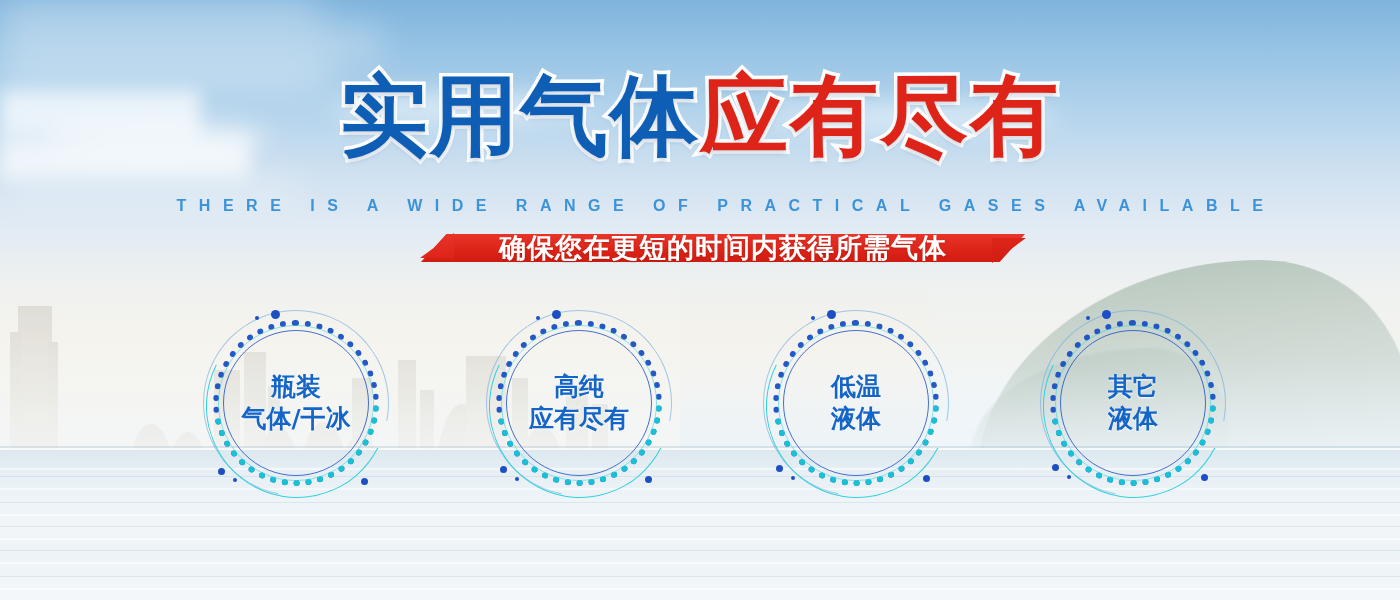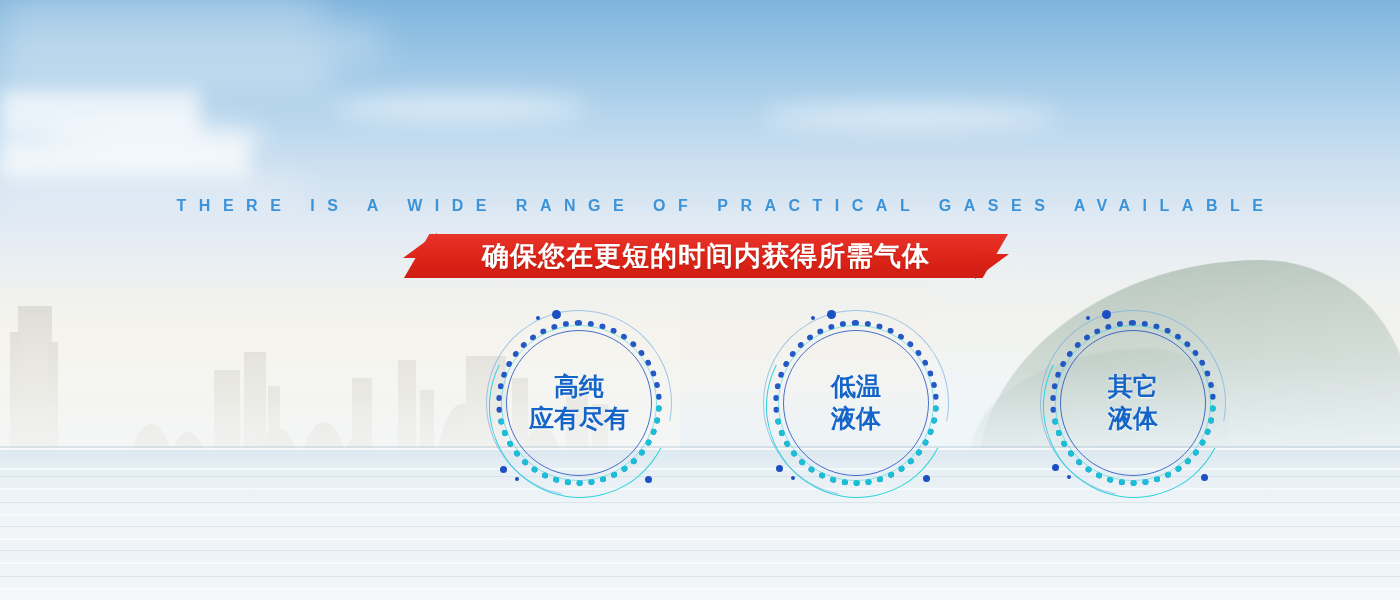--- a/index.html
+++ b/index.html
@@ -157,22 +157,22 @@
     color: #3c93d8;
     font-weight: bold;
     white-space: nowrap;
     text-indent: 12px;
     margin-left: 20px;
   }
 
   
   .ribbon-wrap {
     position: absolute;
-    left: 404px; top: 234px;
-    width: 604px; height: 44px;
+    left: 421px; top: 234px;
+    width: 604px; height: 28px;
   }
   .ribbon {
     position: absolute; inset: 0;
     background: linear-gradient(to bottom, #e8342a 0%, #de2418 55%, #cf1c12 100%);
     clip-path: polygon(4.2% 0, 100% 0, 95.8% 100%, 0 100%);
     box-shadow: 0 3px 7px rgba(60,90,120,0.18);
   }
   .ribbon-lcurve {
     position: absolute;
     left: -1px; top: -1px;
@@ -330,32 +330,52 @@
     <div class="wstreakd" style="top:52px;"></div>
     <div class="wstreak" style="top:64px;"></div>
     <div class="wstreakd" style="top:76px;"></div>
     <div class="wstreak" style="top:88px;"></div>
     <div class="wstreakd" style="top:100px;"></div>
     <div class="wstreak" style="top:112px;"></div>
     <div class="wstreakd" style="top:126px;"></div>
     <div class="wstreak" style="top:138px;"></div>
   </div>
 
+  <div class="headline">
+    <span class="hl-blue">实用气体</span><span class="hl-red">应有尽有</span>
+  </div>
 
   <div class="subtitle">THERE IS A WIDE RANGE OF PRACTICAL GASES AVAILABLE</div>
 
   <div class="ribbon-wrap">
     <div class="ribbon"></div>
     <div class="ribbon-lcurve"></div>
     <div class="ribbon-rcurve"></div>
     <div class="ribbon-text">确保您在更短的时间内获得所需气体</div>
   </div>
 
   <div class="circles">
 
+    <div class="circle-node" style="left:203px;">
+      <div class="ring ring-outer"></div>
+      <div class="ring ring-cyan"></div>
+      <div class="ring ring-dash"></div>
+      <div class="ring ring-dash2"></div>
+      <div class="ring ring-inner2"></div>
+      <div class="ring ring-inner"></div>
+      <div class="dot" style="left:68px; top:0px; width:9px; height:9px;"></div>
+      <div class="dot" style="left:52px; top:6px; width:4px; height:4px;"></div>
+      <div class="dot" style="left:15px; top:158px; width:7px; height:7px;"></div>
+      <div class="dot" style="left:30px; top:168px; width:4px; height:4px;"></div>
+      <div class="dot" style="left:158px; top:168px; width:7px; height:7px;"></div>
+      <div class="circle-label">
+        <div class="l1">瓶装</div>
+        <div class="l2">气体/干冰</div>
+      </div>
+    </div>
 
     <div class="circle-node" style="left:486px;">
       <div class="ring ring-outer"></div>
       <div class="ring ring-cyan"></div>
       <div class="ring ring-dash"></div>
       <div class="ring ring-dash2"></div>
       <div class="ring ring-inner2"></div>
       <div class="ring ring-inner"></div>
       <div class="dot" style="left:66px; top:0px; width:9px; height:9px;"></div>
       <div class="dot" style="left:50px; top:6px; width:4px; height:4px;"></div>

